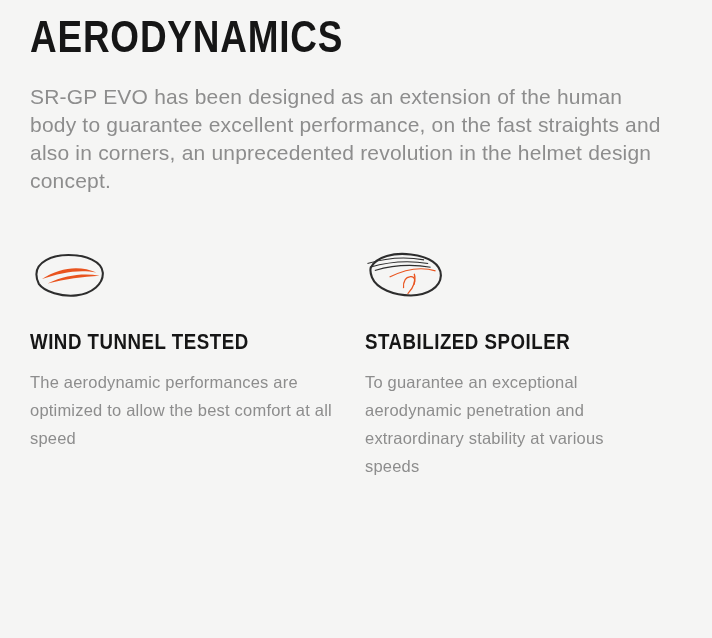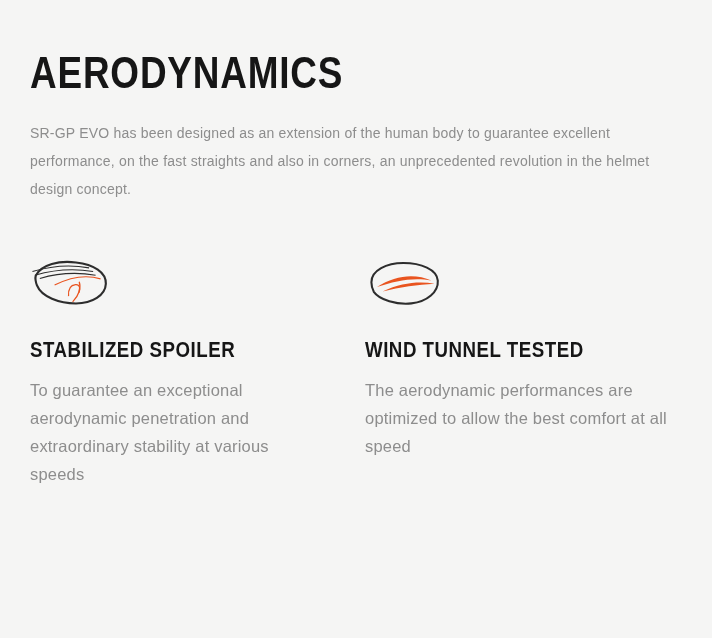--- a/index.html
+++ b/index.html
@@ -3,38 +3,38 @@
 <meta charset="utf-8">
 <style>
   html,body{margin:0;padding:0;}
   body{
     width:712px;height:638px;
     background:#f5f5f4;
     font-family:"Liberation Sans", sans-serif;
     overflow:hidden;
     -webkit-font-smoothing:antialiased;
   }
-  .wrap{padding:14px 38px 0 30px;margin-top:36px;}
+  .wrap{padding:14px 38px 0 30px;}
 
   .page-title{
     margin:0;
     font-size:45px;
     line-height:1.0;
     font-weight:800;
     color:#161616;
     letter-spacing:1px;
     transform:scaleX(0.82);
     transform-origin:0 50%;
     white-space:nowrap;
   }
 
   .intro{
     margin:24px 0 0 0;
     max-width:648px;
-    font-size:14px;
+    font-size:21px;
     line-height:28px;
     letter-spacing:0.2px;
     color:#8d8d8d;
   }
 
   .features{
     display:grid;
     grid-template-columns:335px 1fr;
     margin-top:54px;
   }
@@ -77,42 +77,42 @@
 <div class="wrap">
 
   <h1 class="page-title">AERODYNAMICS</h1>
 
   <p class="intro">SR-GP EVO has been designed as an extension of the human body to guarantee excellent performance, on the fast straights and also in corners, an unprecedented revolution in the helmet design concept.</p>
 
   <div class="features">
 
     <div class="cell">
       <div class="icon-box">
+        <svg width="80" height="52" viewBox="0 0 100 62">
+          <path d="M8,30 C8,15 27,6 48,6 C70,6 90,14 91,28 C92,42 78,54 58,56.5 C40,58.5 18,52 11,42 C9,38 8,34 8,30 Z" fill="none" stroke="#2d2d2d" stroke-width="2.6" stroke-linejoin="round"></path>
+          <path d="M15,36 C38,21 63,19 83,28 C62,23.5 38,28 15,36 Z" fill="#e9541f"></path>
+          <path d="M22,41.5 C46,30.5 68,28.5 87,32 C66,33 44,36 22,41.5 Z" fill="#e9541f"></path>
+        </svg>
+      </div>
+      <h3 class="feature-title">WIND TUNNEL TESTED</h3>
+      <p class="feature-desc desc-w300">The aerodynamic performances are optimized to allow the best comfort at all speed</p>
+    </div>
+
+    <div class="cell">
+      <div class="icon-box">
         <svg width="82" height="52" viewBox="0 0 100 62">
           <path d="M7,22 C14,8 36,3.5 56,6 C78,8.5 93,18 92.5,32 C92,46 76,56 56,56 C36,56 14,48 8.5,34 C7,30 6,26 7,22 Z" fill="none" stroke="#2d2d2d" stroke-width="2.6" stroke-linejoin="round"></path>
           <path d="M3,17 C26,10 50,8.5 72,12.5" fill="none" stroke="#2d2d2d" stroke-width="1.4"></path>
           <path d="M6,21.5 C30,14.5 54,13 77,17" fill="none" stroke="#2d2d2d" stroke-width="1.4"></path>
           <path d="M12,25.5 C34,19 56,17.5 80,21.5" fill="none" stroke="#2d2d2d" stroke-width="1.4"></path>
           <path d="M30,33.5 C48,24.5 68,20.5 86,26" fill="none" stroke="#e9541f" stroke-width="1.5"></path>
           <path d="M47,47 C46.5,39 49.5,33.5 55.5,33 C61,32.5 61.5,37.5 59.5,43" fill="none" stroke="#e9541f" stroke-width="1.5"></path>
           <path d="M60,29.5 C62.5,36.5 60,46 52,54" fill="none" stroke="#e9541f" stroke-width="1.5"></path>
         </svg>
       </div>
       <h3 class="feature-title">STABILIZED SPOILER</h3>
       <p class="feature-desc desc-w268">To guarantee an exceptional aerodynamic penetration and extraordinary stability at various speeds</p>
     </div>
 
-    <div class="cell">
-      <div class="icon-box">
-        <svg width="80" height="52" viewBox="0 0 100 62">
-          <path d="M8,30 C8,15 27,6 48,6 C70,6 90,14 91,28 C92,42 78,54 58,56.5 C40,58.5 18,52 11,42 C9,38 8,34 8,30 Z" fill="none" stroke="#2d2d2d" stroke-width="2.6" stroke-linejoin="round"></path>
-          <path d="M15,36 C38,21 63,19 83,28 C62,23.5 38,28 15,36 Z" fill="#e9541f"></path>
-          <path d="M22,41.5 C46,30.5 68,28.5 87,32 C66,33 44,36 22,41.5 Z" fill="#e9541f"></path>
-        </svg>
-      </div>
-      <h3 class="feature-title">WIND TUNNEL TESTED</h3>
-      <p class="feature-desc desc-w300">The aerodynamic performances are optimized to allow the best comfort at all speed</p>
-    </div>
-
 
 
   </div>
 </div>
 
 </body></html>

